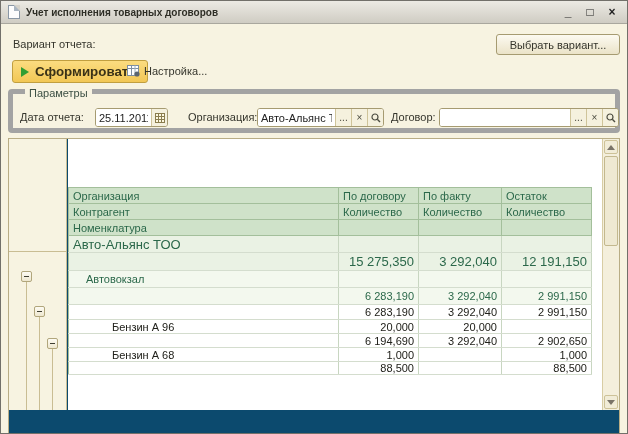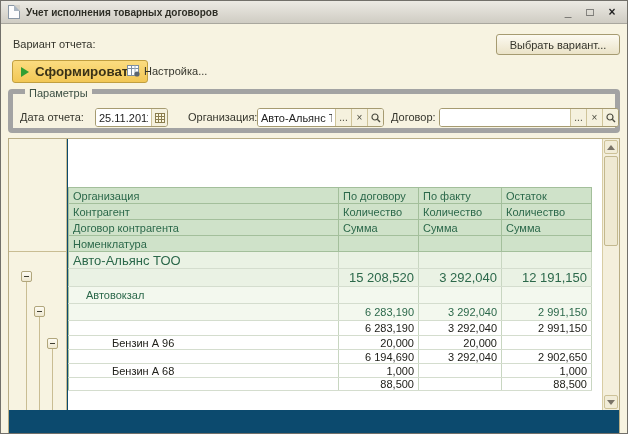--- a/index.html
+++ b/index.html
@@ -174,42 +174,36 @@
                 <td class="val-h">По факту</td>
                 <td class="val-h">Остаток</td>
               </tr>
               <tr>
                 <td class="c-name">Контрагент</td>
                 <td class="val-h">Количество</td>
                 <td class="val-h">Количество</td>
                 <td class="val-h">Количество</td>
               </tr>
               <tr>
-                <td class="c-name">Договор контрагента</td>
-                <td class="val-h">Сумма</td>
-                <td class="val-h">Сумма</td>
-                <td class="val-h">Сумма</td>
-              </tr>
-              <tr>
                 <td class="c-name">Номенклатура</td>
                 <td class="val-h"></td>
                 <td class="val-h"></td>
                 <td class="val-h"></td>
               </tr>
             </thead>
           <tbody>
               <tr class="g1 grp-top" style="height: 17px;">
                 <td class="c-name ind0">Авто-Альянс ТОО</td>
                 <td class="val"></td>
                 <td class="val"></td>
                 <td class="val"></td>
               </tr>
               <tr class="g1t" style="height: 18px;">
                 <td class="c-name ind0"></td>
-                <td class="val">15 208,520</td>
+                <td class="val">15 275,350</td>
                 <td class="val">3 292,040</td>
                 <td class="val">12 191,150</td>
               </tr>
               <tr class="g2 grp-top" style="height: 17px;">
                 <td class="c-name ind1">Автовокзал</td>
                 <td class="val"></td>
                 <td class="val"></td>
                 <td class="val"></td>
               </tr>
               <tr class="g2t" style="height: 17px;">

